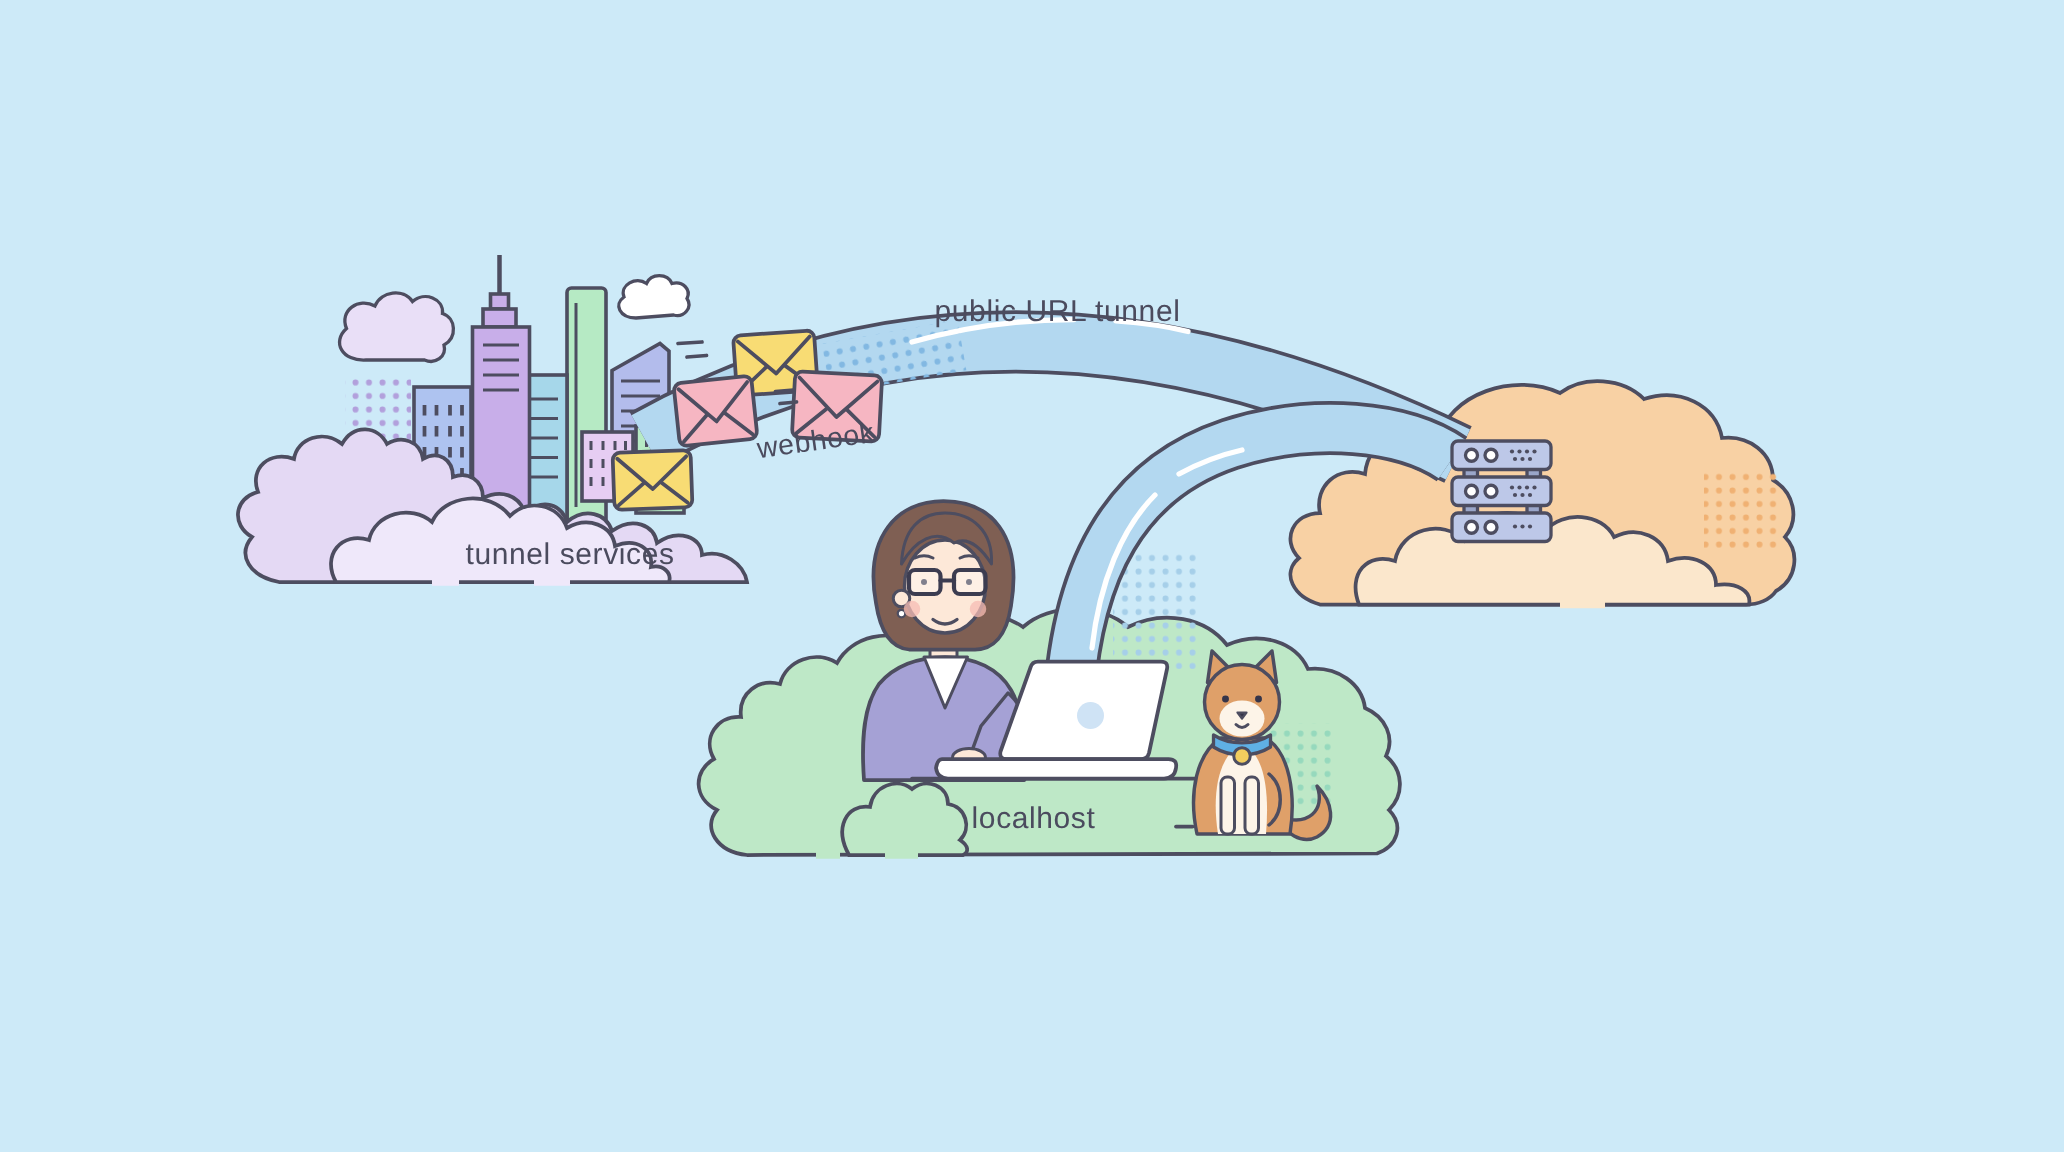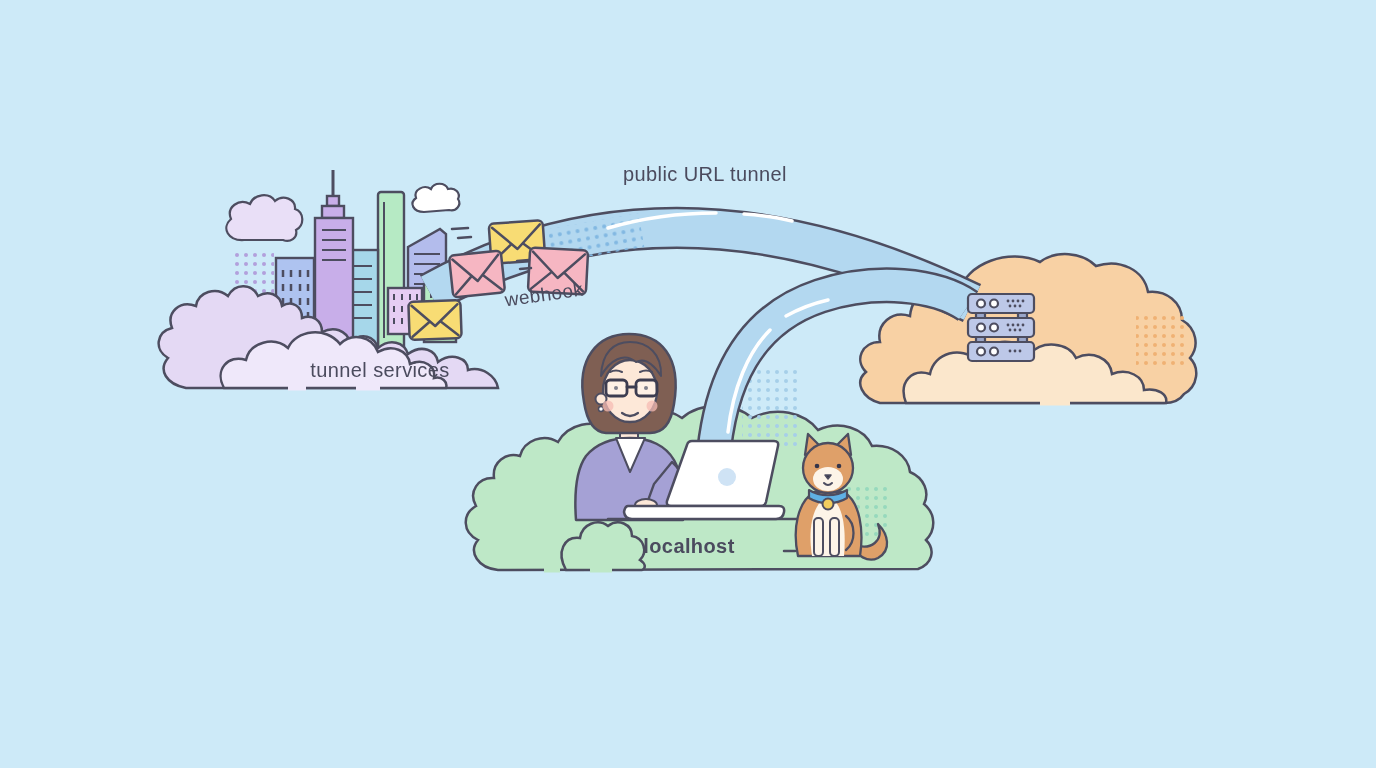--- a/index.html
+++ b/index.html
@@ -289,18 +289,18 @@
           <circle cx="817" cy="466" r="2.3"></circle>
           <circle cx="839" cy="466" r="2.3"></circle>
         </g>
     <path d="M 825 475 L 831 475 L 828 479 Z" fill="#35354a" stroke-width="1.5"></path>
     <path d="M 824 483 Q 828 487 832 483" fill="none" stroke-width="2"></path>
     <path d="M 809 490 C 820 497 836 497 847 490 L 847 498 C 836 505 820 505 809 498 Z" fill="#5fb0e5" stroke-width="2.2"></path>
     <circle cx="828" cy="504" r="5.5" fill="#f2cd5e" stroke-width="2"></circle>
   </g>
 </svg>
 
-<div class="label" style="left:570px;top:162px;width:270px;">public URL tunnel</div>
+<div class="label" style="left:570px;top:196px;width:270px;">public URL tunnel</div>
 <div class="label label-webhook" style="left:498px;top:284px;width:92px;">webhook</div>
 <div class="label" style="left:300px;top:358px;width:160px;">tunnel services</div>
-<div class="label" style="left:619px;top:534px;width:140px;font-weight:bold;">localhost</div>
+<div class="label" style="left:619px;top:534px;width:140px;">localhost</div>
 
 </div>
 
 </body></html>

